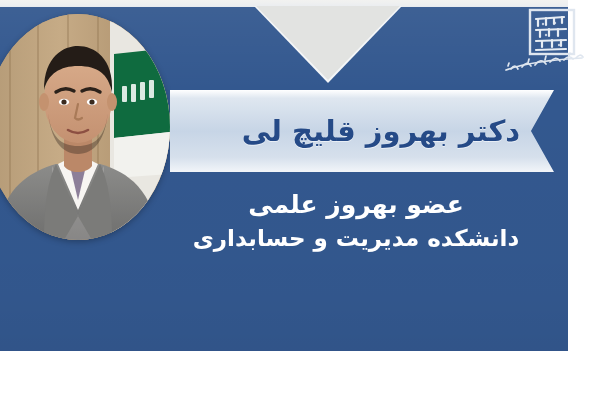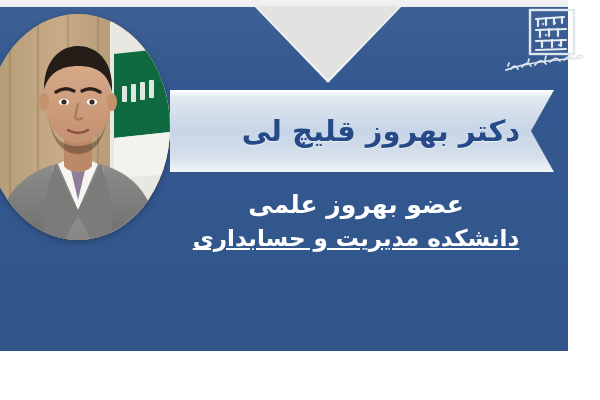--- a/index.html
+++ b/index.html
@@ -129,21 +129,20 @@
     font-size: 25px;
     font-weight: bold;
     line-height: 34px;
     white-space: nowrap;
   }
   .subtitle-line-2 {
     font-size: 23px;
     font-weight: bold;
     line-height: 33px;
     white-space: nowrap;
-    text-decoration: underline;
   }
 
   
   .logo {
     position: absolute;
     right: 12px;
     top: 6px;
     width: 86px;
     height: 74px;
   }

